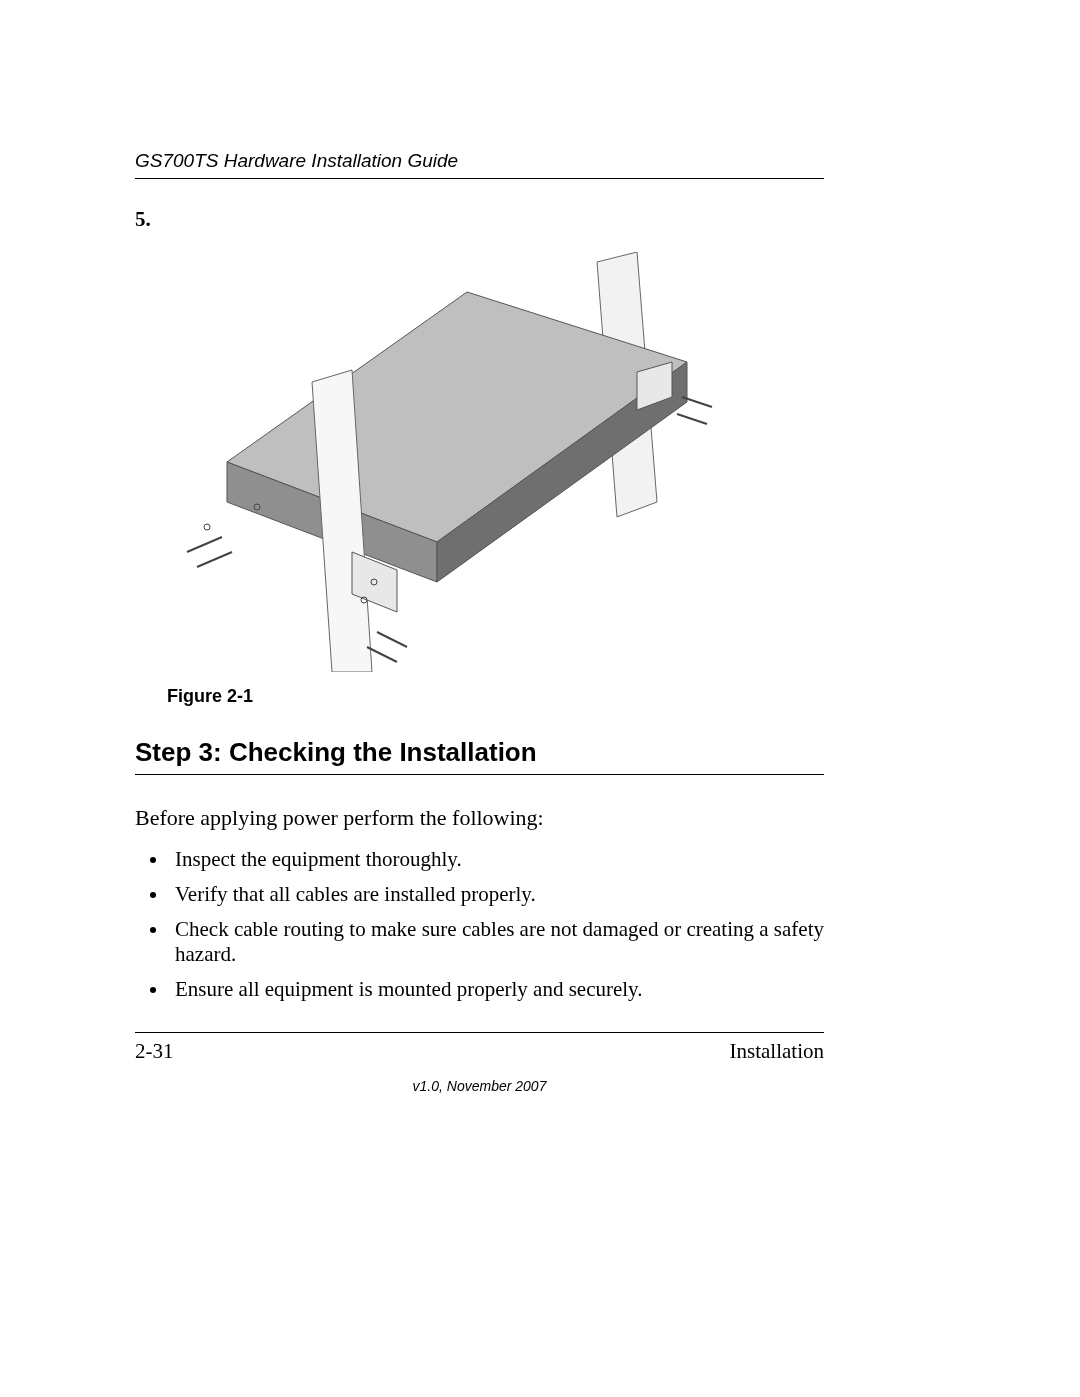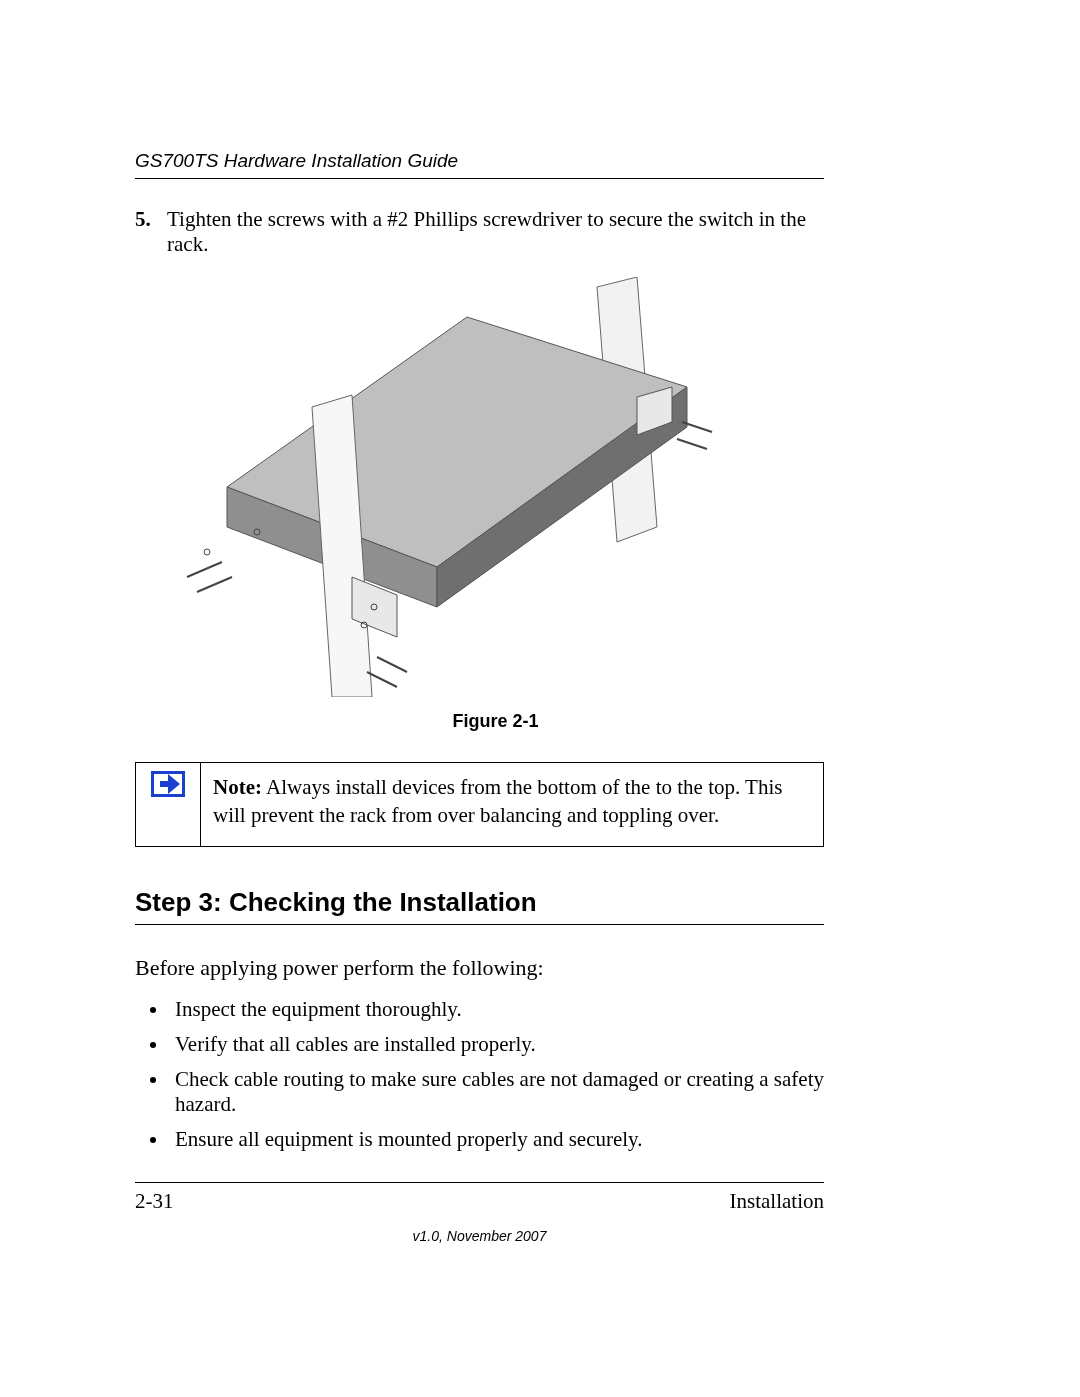--- a/index.html
+++ b/index.html
@@ -35,21 +35,20 @@
     min-width: 32px;
   }
   .figure-wrap {
     margin: 0 0 14px 32px;
   }
   .figure-caption {
     font-family: Arial, Helvetica, sans-serif;
     font-weight: bold;
     font-size: 18px;
     margin: 8px 0 30px 32px;
-    text-align: center;
   }
 
   
   .note-table {
     border-collapse: collapse;
     width: 100%;
     margin-bottom: 40px;
   }
   .note-table td {
     border: 1px solid #000;
@@ -140,21 +139,20 @@
 </style>
 </head>
 <body>
 
 <div class="page">
 
   <div class="running-head">GS700TS Hardware Installation Guide</div>
 
   <div class="step-line">
     <span class="step-num">5.</span>
-    <span>Tighten the screws with a #2 Phillips screwdriver to secure the switch in the rack.</span>
   </div>
 
   <div class="figure-wrap">
 
     <svg class="rack" width="560" height="420" viewBox="0 0 560 420">
 
       <polygon points="430,10 470,0 490,250 450,265" fill="#f2f2f2" stroke="#666" stroke-width="1"></polygon>
 
       <polygon points="60,210 300,40 520,110 270,290" fill="#bfbfbf" stroke="#555" stroke-width="1"></polygon>
 
@@ -178,34 +176,20 @@
 
       <circle cx="90" cy="255" r="3" fill="none" stroke="#444"></circle>
       <circle cx="40" cy="275" r="3" fill="none" stroke="#444"></circle>
       <line x1="20" y1="300" x2="55" y2="285" stroke="#444" stroke-width="2"></line>
       <line x1="30" y1="315" x2="65" y2="300" stroke="#444" stroke-width="2"></line>
     </svg>
   </div>
 
   <div class="figure-caption">Figure 2-1</div>
 
-  <table class="note-table">
-    <tbody>
-        <tr>
-      <td class="note-icon-cell">
-        <span class="arrow-box">
-          <span class="arrow-tri"></span>
-        </span>
-      </td>
-      <td class="note-text-cell">
-        <span class="note-label">Note:</span><span> Always install devices from the bottom of the to the top. This will prevent the rack from over balancing and toppling over.</span>
-      </td>
-    </tr>
-  </tbody>
-    </table>
 
   <h2 class="section">Step 3: Checking the Installation</h2>
 
   <p class="intro">Before applying power perform the following:</p>
 
   <ul class="bullets">
     <li>Inspect the equipment thoroughly.</li>
     <li>Verify that all cables are installed properly.</li>
     <li>Check cable routing to make sure cables are not damaged or creating a safety hazard.</li>
     <li>Ensure all equipment is mounted properly and securely.</li>

